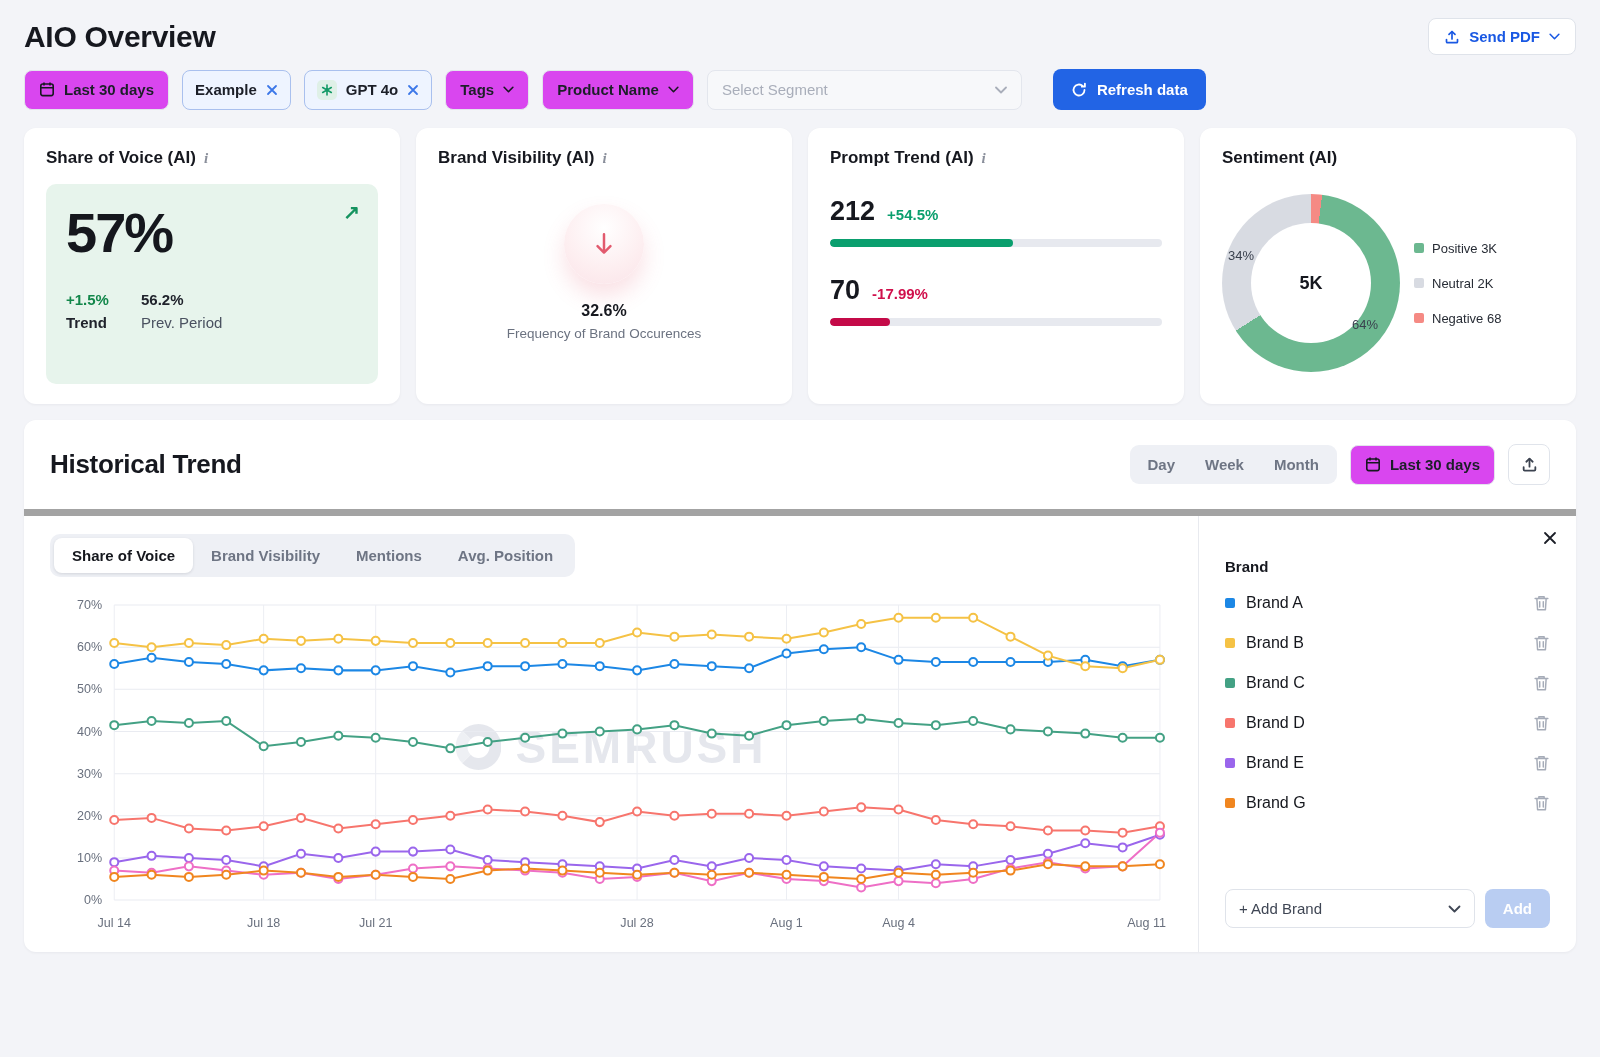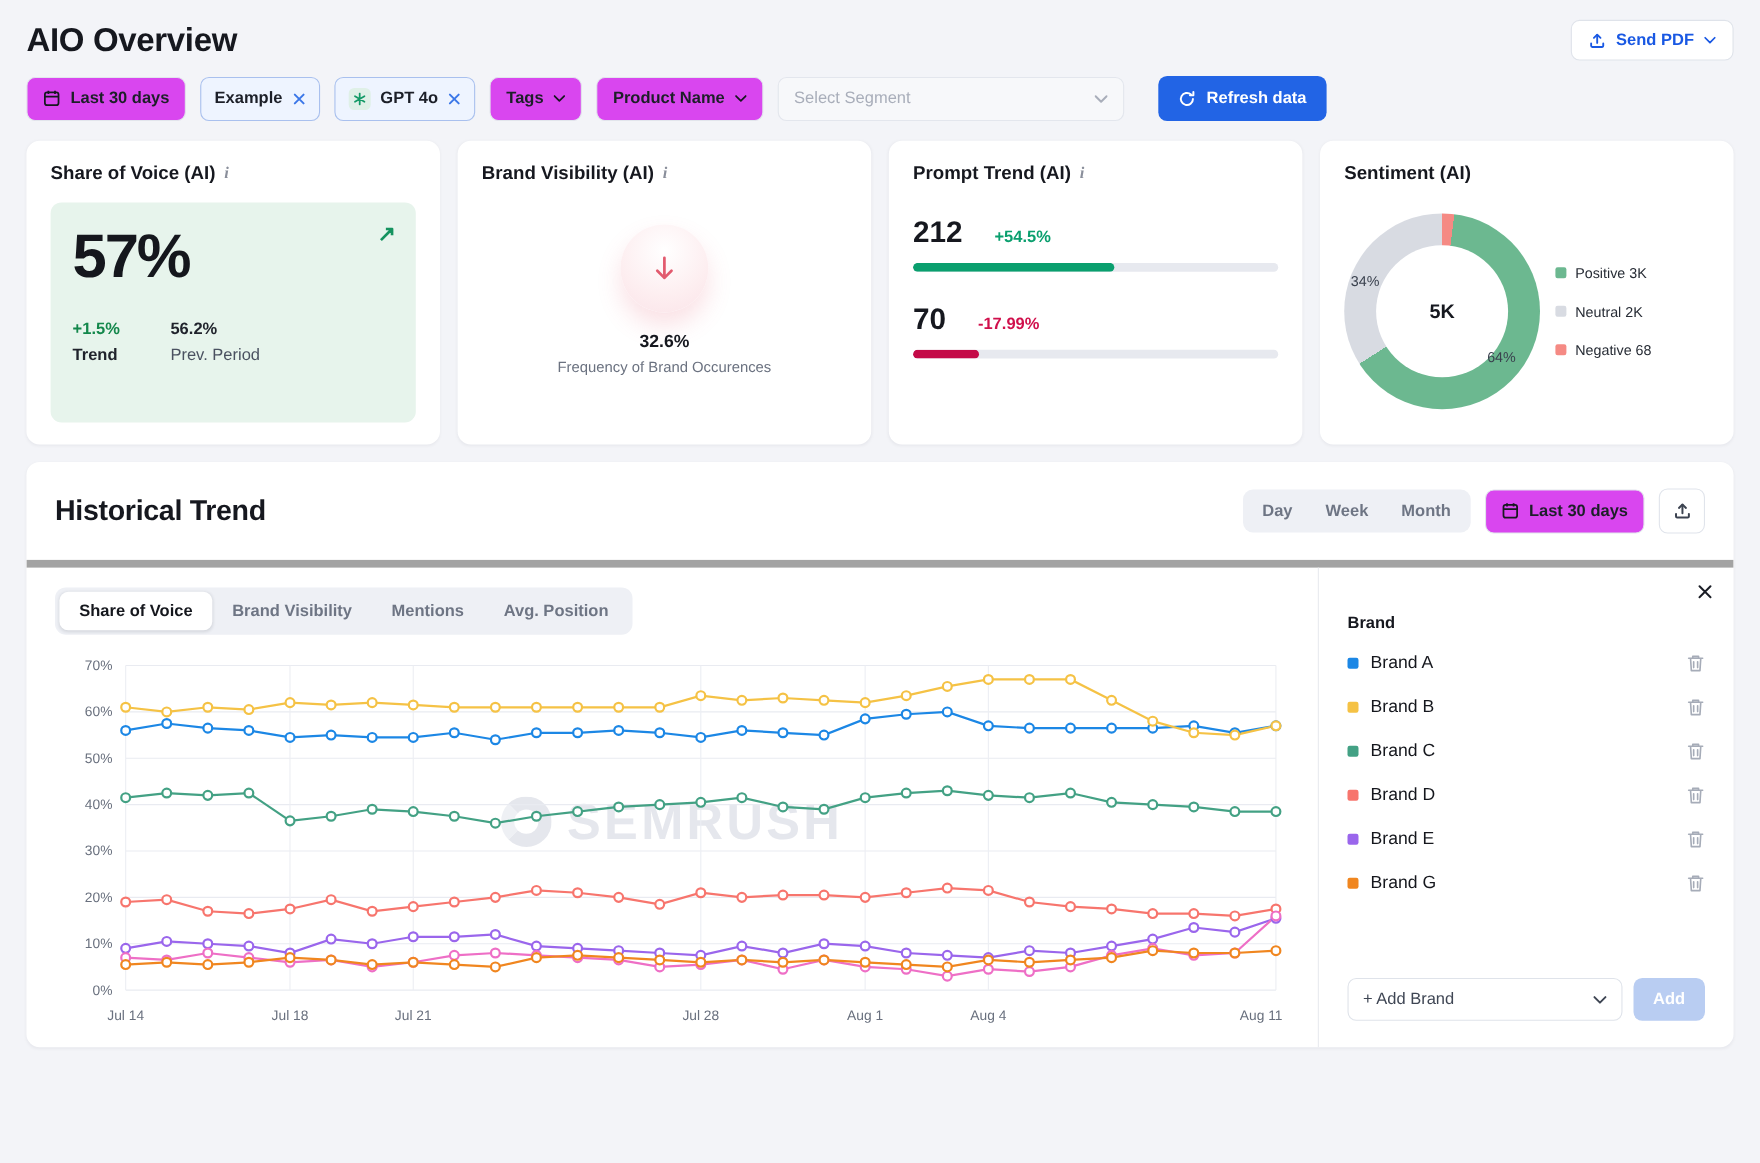--- a/index.html
+++ b/index.html
@@ -53,40 +53,40 @@
     background:#fff; border-radius:12px; padding:20px 22px;
     box-shadow:0 1px 3px rgba(20,24,40,0.05); height:276px; position:relative; overflow:hidden;
   }
   .card-title { display:flex; align-items:center; gap:8px; font-size:17px; font-weight:700; }
   .info-i { font-family:"Liberation Serif", serif; font-style:italic; color:#8a8f9b; font-size:15px; font-weight:700; cursor:pointer; }
 
   
   .sov-panel { position:relative; margin-top:16px; background:#e7f4ec; border-radius:10px; padding:16px 20px 20px; height:200px; }
   .sov-value { font-size:56px; font-weight:800; letter-spacing:-2px; color:#15171d; }
   .sov-arrow { position:absolute; top:16px; right:18px; color:#15935f; font-size:20px; font-weight:800; }
-  .sov-bottom { display:flex; gap:46px; margin-top:26px; font-size:15px; }
+  .sov-bottom { display:flex; gap:32px; margin-top:26px; font-size:15px; }
   .sov-trend-val { color:#13874b; font-weight:700; }
   .sov-trend-label { margin-top:6px; font-weight:600; color:#20232c; }
   .sov-prev-val { font-weight:700; color:#20232c; }
   .sov-prev-label { margin-top:6px; color:#4a5160; }
 
   
   .bv-body { display:flex; flex-direction:column; align-items:center; }
   .bv-circle {
     margin-top:36px; width:80px; height:80px; border-radius:50%;
     background:radial-gradient(circle at 50% 30%, #ffffff 0%, #fdeef0 60%, #fae3e8 100%);
     box-shadow:0 12px 22px rgba(230,90,110,0.18);
     display:flex; align-items:center; justify-content:center;
   }
   .bv-value { margin-top:18px; font-size:16px; font-weight:700; }
   .bv-caption { margin-top:6px; font-size:13.5px; color:#6b7280; }
 
   
   .pt-row { margin-top:28px; }
-  .pt-head { display:flex; align-items:baseline; gap:29px; }
+  .pt-head { display:flex; align-items:baseline; gap:12px; }
   .pt-val { font-size:27px; font-weight:800; }
   .pt-delta { font-size:15px; font-weight:700; }
   .pt-bar { margin-top:12px; height:8px; border-radius:4px; background:#e7e9ef; overflow:hidden; }
   .pt-fill { display:block; height:100%; border-radius:4px; }
 
   
   .sent-body { display:flex; align-items:center; gap:14px; margin-top:26px; }
   .donut-wrap { position:relative; width:178px; height:178px; flex:0 0 auto; }
   .donut { width:178px; height:178px; border-radius:50%; }
   .donut-hole {

